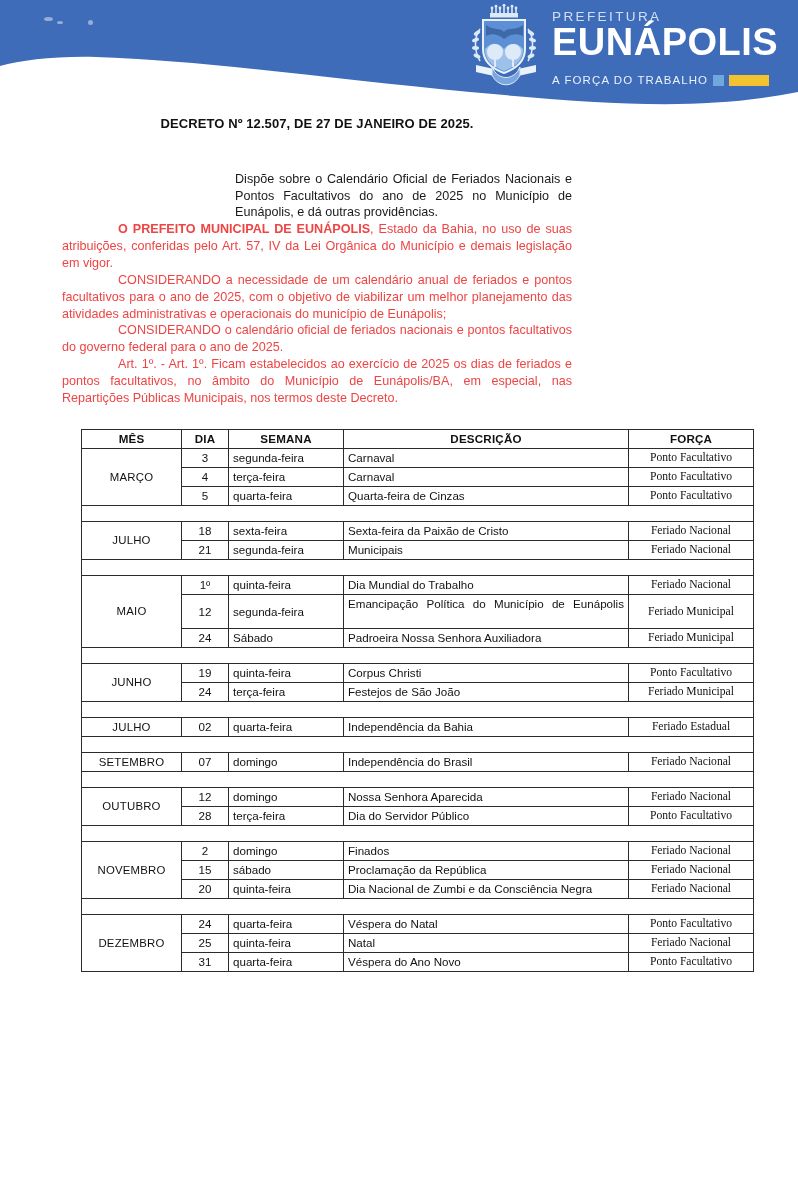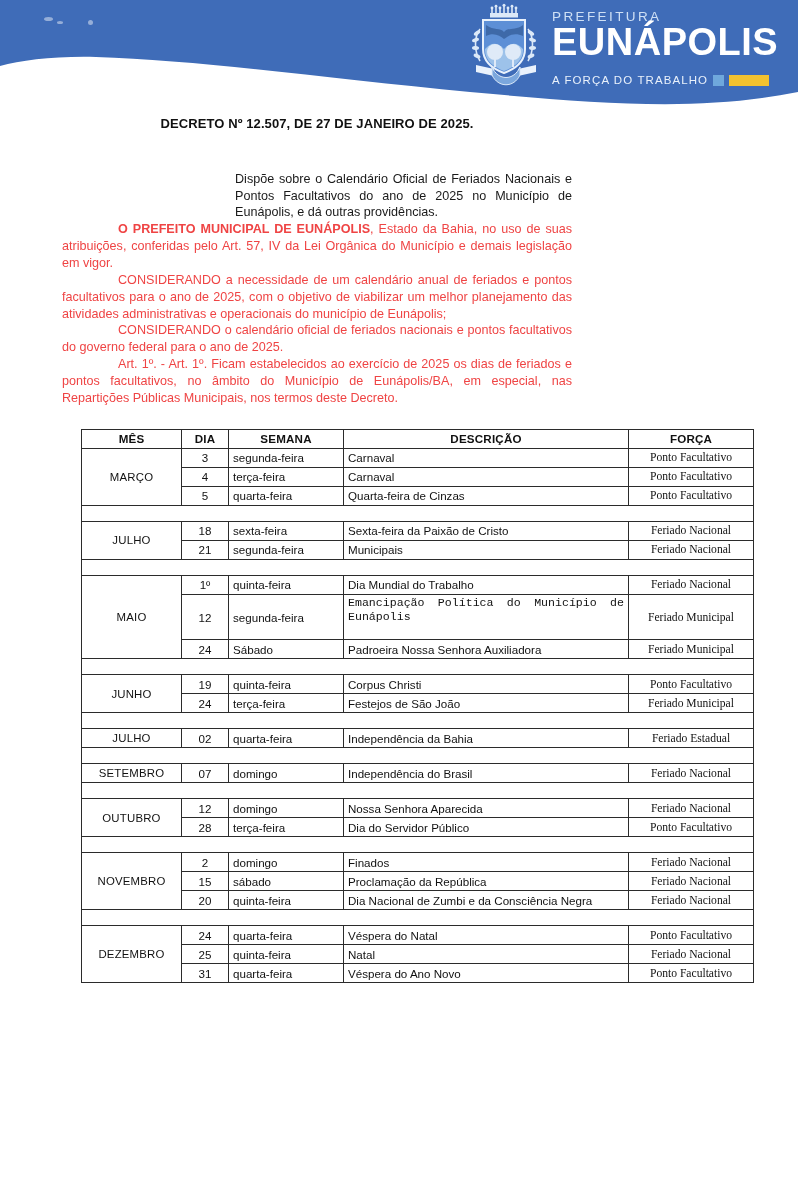--- a/index.html
+++ b/index.html
@@ -165,21 +165,20 @@
     border-right: 1px solid #2b2b2b;
     border-top: 1px solid #2b2b2b;
     border-bottom: 1px solid #2b2b2b;
     background: #fff;
   }
   .desc-just {
     display: block;
     text-align: justify;
     text-justify: inter-word;
     line-height: 1.22;
-    font-family: Liberation Mono, monospace;
   }
   .desc-just::after { content: ""; display: inline-block; width: 100%; }
 
   
   .speck {
     position: absolute;
     background: rgba(255,255,255,0.45);
     border-radius: 50%;
   }
 </style>

